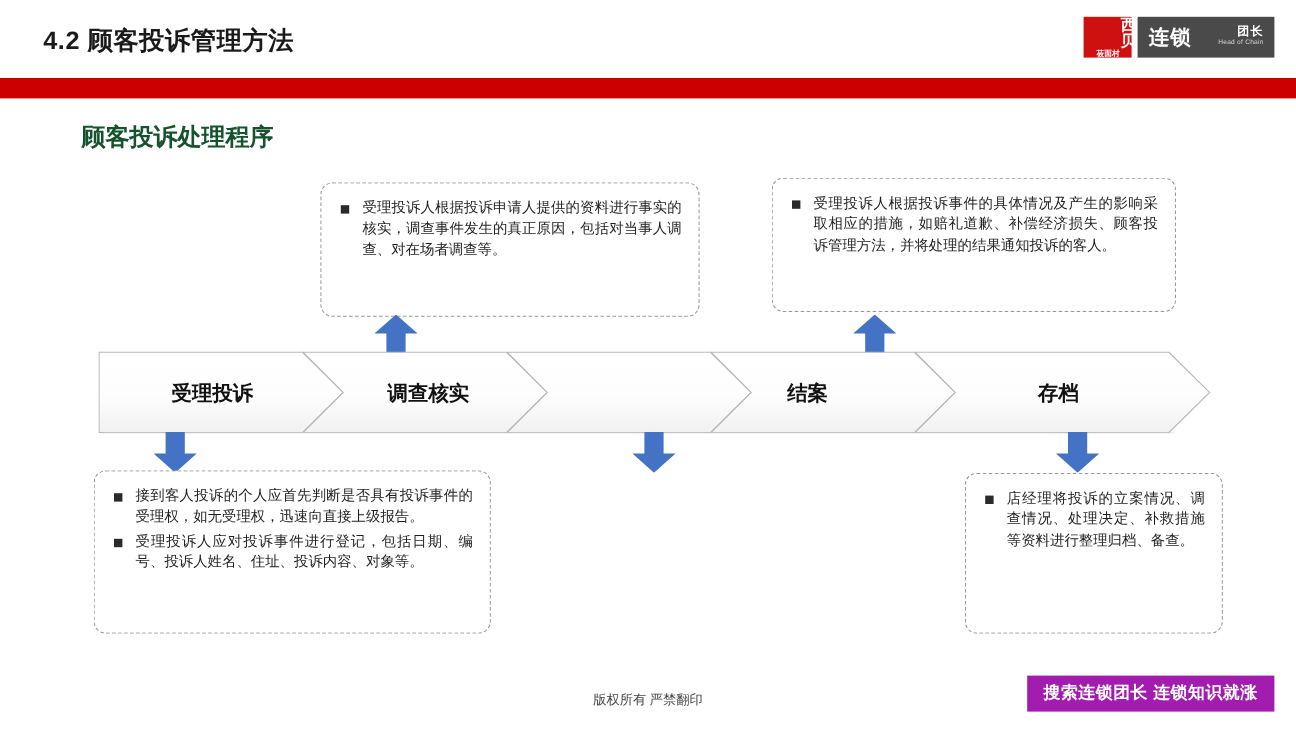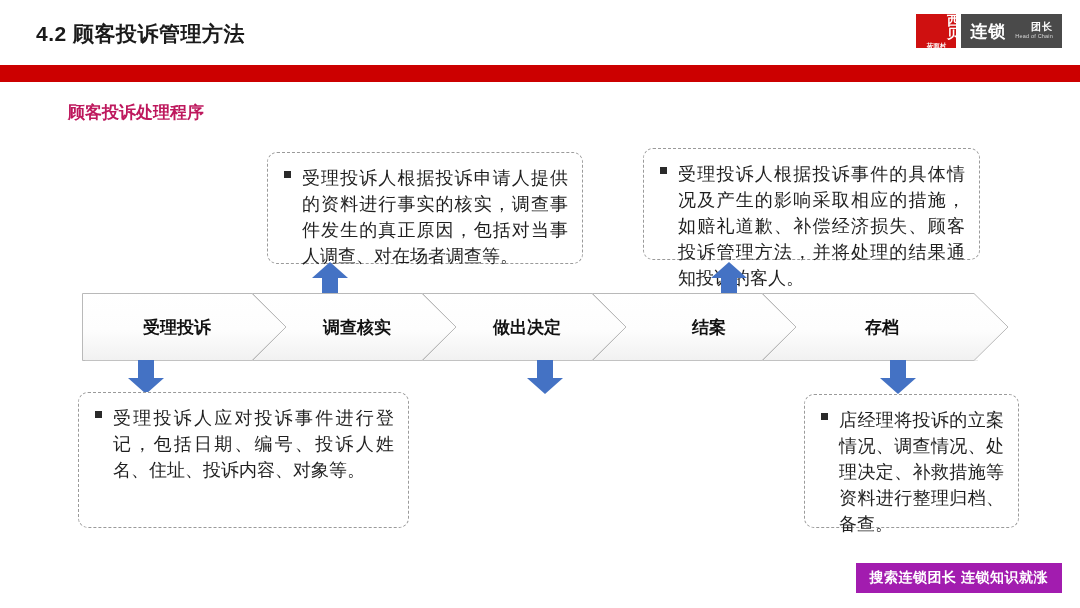--- a/index.html
+++ b/index.html
@@ -23,48 +23,48 @@
   }
   .logo-mark {
     background: #CF1010; color: #fff; width: 40px; height: 34px;
     display: flex; flex-direction: column; align-items: center; justify-content: center;
     line-height: 1;
   }
   .logo-mark .lm-top { font-size: 13px; font-weight: bold; letter-spacing: -.5px; margin-left: 34px; }
   .logo-mark .lm-bot { font-size: 7px; font-weight: bold; margin-top: 2px; transform: scale(.92); }
   .logo-word {
     background: #4a4a4a; color: #fff; height: 34px; margin-left: 5px;
-    padding: 0 9px; display: flex; align-items: center; gap: 9px;
+    padding: 0 9px; display: flex; align-items: center; gap: 22px;
   }
   .logo-word .lw-main { font-size: 17px; font-weight: bold; letter-spacing: 1px; }
   .logo-word .lw-sub { display: flex; flex-direction: column; line-height: 1; }
   .logo-word .lw-sub-cn { font-size: 10px; font-weight: bold; letter-spacing: 1px; text-align: right; }
   .logo-word .lw-sub-en { font-size: 5.5px; margin-top: 2px; color: #d8d8d8; letter-spacing: .2px; }
 
   .red-bar { position: absolute; left: 0; top: 65px; width: 1080px; height: 17px; background: #CC0000; }
 
   .section-heading {
     position: absolute; left: 68px; top: 101px;
-    font-size: 17px; font-weight: bold; color: #be185d; white-space: nowrap;
+    font-size: 20px; font-weight: bold; color: #14532d; white-space: nowrap;
   }
 
   
   .callout {
     position: absolute;
     border: 1.5px dashed #9a9a9a;
     border-radius: 10px;
     background: #fff;
     padding: 12px 14px 12px 10px;
   }
   .callout ul { list-style: none; }
   .callout li {
     display: flex; align-items: flex-start;
-    font-size: 18px; color: #1f1f1f; line-height: 1.45;
-  }
-  .callout li + li { margin-top: 15px; font-style: italic; }
+    font-size: 12px; color: #1f1f1f; line-height: 1.45;
+  }
+  .callout li + li { margin-top: 3px; }
   .callout li .bullet {
     flex: 0 0 auto; width: 7px; height: 7px; background: #2a2a2a;
     margin: 6px 11px 0 6px;
   }
   .callout li .txt { flex: 1 1 auto; text-align: justify; }
 
   #box-top-1 { left: 267px; top: 152px; width: 316px; height: 112px; }
   #box-top-2 { left: 643px; top: 148px; width: 337px; height: 112px; }
   #box-bot-1 { left: 78px; top: 392px; width: 331px; height: 136px; }
   #box-bot-2 { left: 438px; top: 394px; width: 248px; height: 134px; }
@@ -162,22 +162,21 @@
         <path d="M0.5,0.5 H170 L204,34 L170,67.5 H0.5 Z"></path>
         <path d="M170.5,0.5 H340 L374,34 L340,67.5 H170.5 L204,34 Z"></path>
         <path d="M340.5,0.5 H510 L544,34 L510,67.5 H340.5 L374,34 Z"></path>
         <path d="M510.5,0.5 H680 L714,34 L680,67.5 H510.5 L544,34 Z"></path>
         <path d="M680.5,0.5 H892 L926,34 L892,67.5 H680.5 L714,34 Z"></path>
       </g>
       <path d="M3,68.5 H896" stroke="#cfcfcf" stroke-width="2" fill="none" opacity=".8"></path>
     </svg>
     <div class="chev-label" style="left:0px; width:190px;">受理投诉</div>
     <div class="chev-label" style="left:190px; width:170px;">调查核实</div>
-    <div class="chev-label" style="left:360px; width:170px;">做出决定</div>
-    <div class="chev-label" style="left:542px; width:170px;">结案</div>
+    <div class="chev-label" style="left:506px; width:170px;">结案</div>
     <div class="chev-label" style="left:700px; width:200px;">存档</div>
   </div>
 
   <div class="arrow" style="left:128px; top:360px;">
     <svg width="36" height="34" viewBox="0 0 36 34" aria-hidden="true">
       <polygon points="18,34 0,18 10,18 10,0 26,0 26,18 36,18" fill="#4472C4"></polygon>
     </svg>
   </div>
   <div class="arrow" style="left:527px; top:360px;">
     <svg width="36" height="34" viewBox="0 0 36 34" aria-hidden="true">
@@ -187,30 +186,35 @@
   <div class="arrow" style="left:880px; top:360px;">
     <svg width="36" height="34" viewBox="0 0 36 34" aria-hidden="true">
       <polygon points="18,34 0,18 10,18 10,0 26,0 26,18 36,18" fill="#4472C4"></polygon>
     </svg>
   </div>
 
   <div class="callout" id="box-bot-1">
     <ul>
       <li>
         <span class="bullet"></span>
+        <span class="txt">接到客人投诉的个人应首先判断是否具有投诉事件的受理权，如无受理权，迅速向直接上级报告。</span>
+      </li>
+      <li>
+        <span class="bullet"></span>
         <span class="txt">受理投诉人应对投诉事件进行登记，包括日期、编号、投诉人姓名、住址、投诉内容、对象等。</span>
       </li>
     </ul>
   </div>
 
 
   <div class="callout" id="box-bot-3">
     <ul>
       <li>
         <span class="bullet"></span>
         <span class="txt">店经理将投诉的立案情况、调查情况、处理决定、补救措施等资料进行整理归档、备查。</span>
       </li>
     </ul>
   </div>
 
+  <div class="footer-copy">版权所有 严禁翻印</div>
   <div class="footer-banner">搜索连锁团长 连锁知识就涨</div>
 
 </div>
 
 </body></html>

